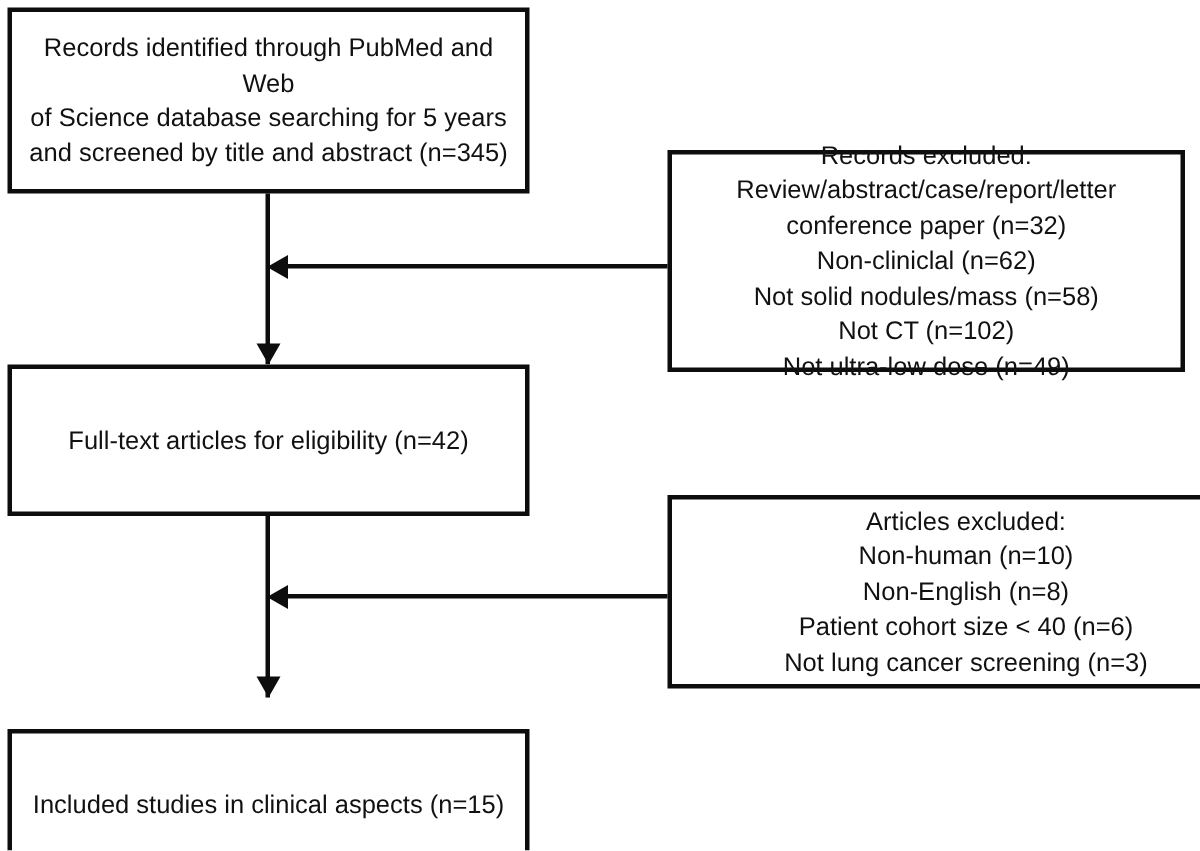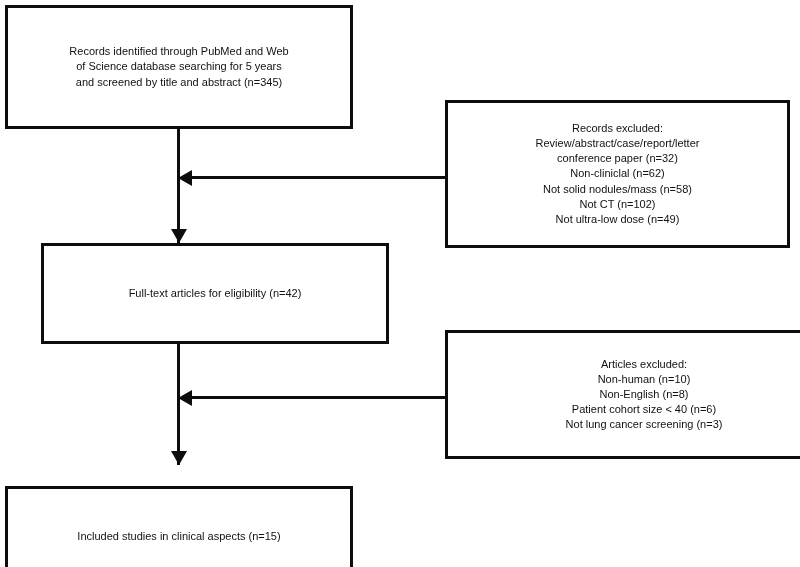--- a/index.html
+++ b/index.html
@@ -18,32 +18,32 @@
   .box {
     position: absolute;
     box-sizing: border-box;
     border: 3px solid #0d0d0d;
     background: #ffffff;
     display: flex;
     align-items: center;
     justify-content: center;
     text-align: center;
     color: #111111;
-    font-size: 11px;
+    font-size: 17px;
     line-height: 1.38;
     white-space: pre-line;
     padding: 4px 8px;
   }
 
   
   #box-identified {
     left: 5px;  top: 5px;   width: 348px; height: 124px;
   }
   #box-fulltext {
-    left: 5px;  top: 243px; width: 348px; height: 101px; margin-left: 36px;
+    left: 5px;  top: 243px; width: 348px; height: 101px;
   }
   #box-included {
     left: 5px;  top: 486px; width: 348px; height: 101px;
   }
 
   
   #box-excluded-records {
     left: 445px; top: 100px; width: 345px; height: 148px;
   }
   #box-excluded-articles {

